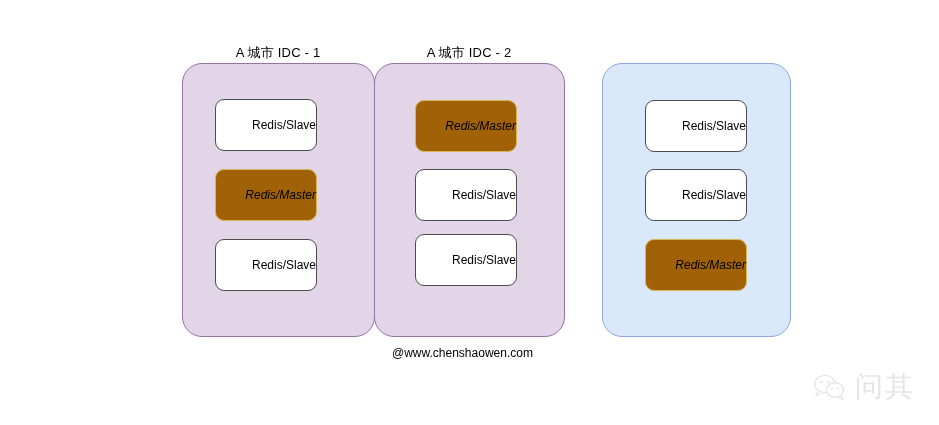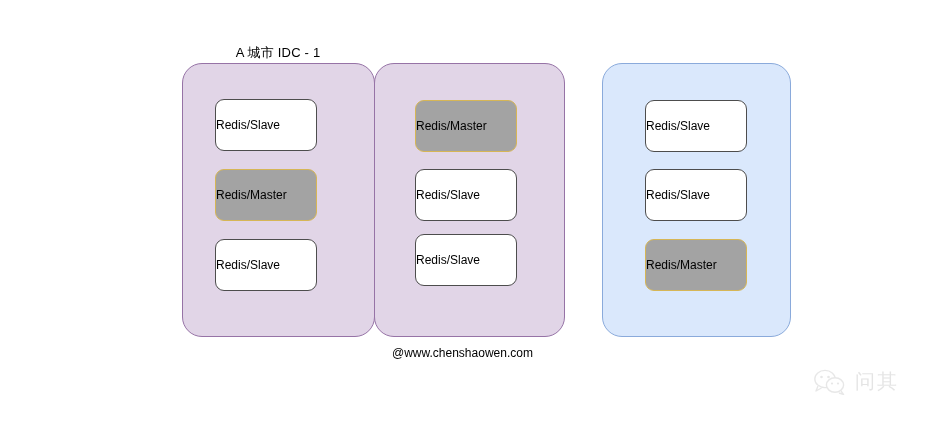--- a/index.html
+++ b/index.html
@@ -42,53 +42,54 @@
     border: 1.2px solid #8aaadb;
   }
   .node {
     position: absolute;
     box-sizing: border-box;
     width: 102px;
     height: 52px;
     border-radius: 9px;
     display: flex;
     align-items: center;
-    justify-content: flex-start;
+    justify-content: flex-end;
     font-size: 12px;
     color: #000000;
     white-space: nowrap;
   }
   .node-slave {
     background: #ffffff;
     border: 1.4px solid #4d4d4d;
   }
   .node-master {
-    background: #a3a3a3;
+    background: #a16207;
     border: 1.4px solid #d6b656;
+    font-style: italic;
   }
   .watermark-site {
     position: absolute;
     font-size: 12px;
     color: #000000;
     white-space: nowrap;
   }
   .brand-watermark {
     position: absolute;
     display: flex;
     align-items: center;
     gap: 8px;
     opacity: 0.35;
   }
   .brand-logo {
     width: 34px;
     height: 26px;
     position: relative;
   }
   .brand-text {
-    font-size: 20px;
+    font-size: 28px;
     color: #b5b5b5;
     letter-spacing: 2px;
     font-family: "DejaVu Sans", sans-serif;
   }
 </style>
 </head>
 <body>
 
 <div class="canvas">
 
@@ -98,20 +99,21 @@
       <span>Redis/Slave</span>
     </div>
     <div class="node node-master" style="left:32px; top:105px;">
       <span>Redis/Master</span>
     </div>
     <div class="node node-slave" style="left:32px; top:175px;">
       <span>Redis/Slave</span>
     </div>
   </div>
 
+  <div class="zone-label" style="left:373px; top:44px; width:192px;">A 城市 IDC - 2</div>
   <div class="zone zone-purple" style="left:374px; top:63px; width:191px; height:274px;">
     <div class="node node-master" style="left:40px; top:36px;">
       <span>Redis/Master</span>
     </div>
     <div class="node node-slave" style="left:40px; top:105px;">
       <span>Redis/Slave</span>
     </div>
     <div class="node node-slave" style="left:40px; top:170px;">
       <span>Redis/Slave</span>
     </div>

